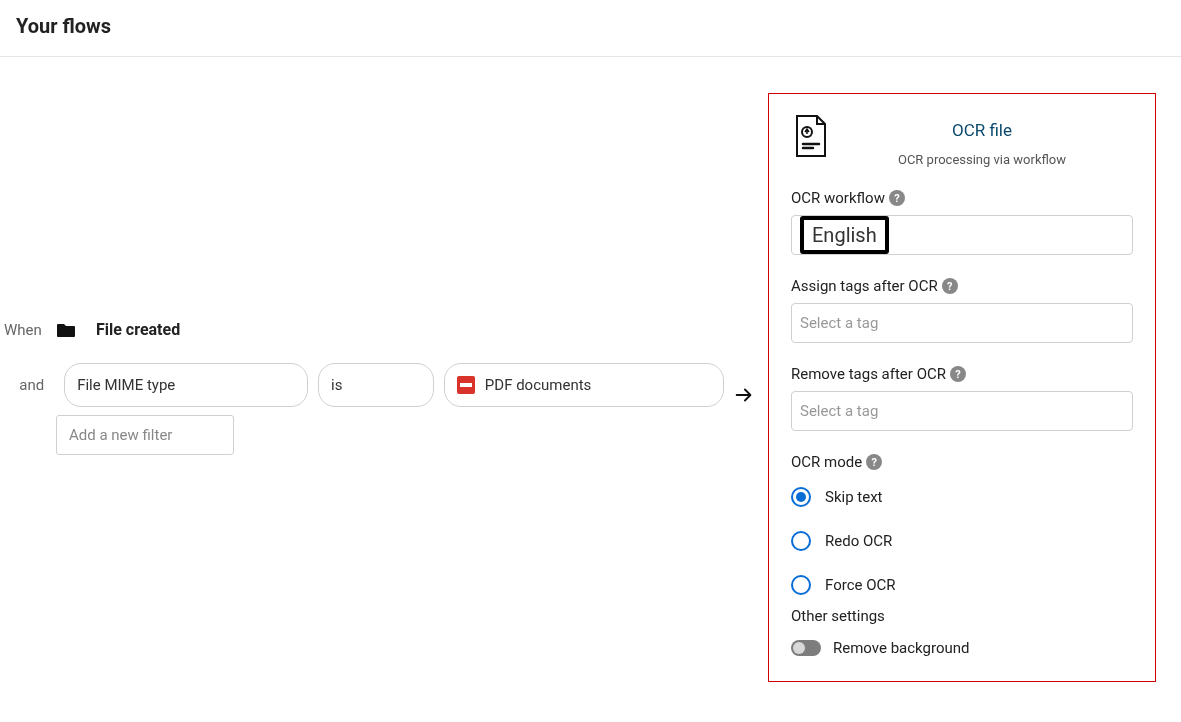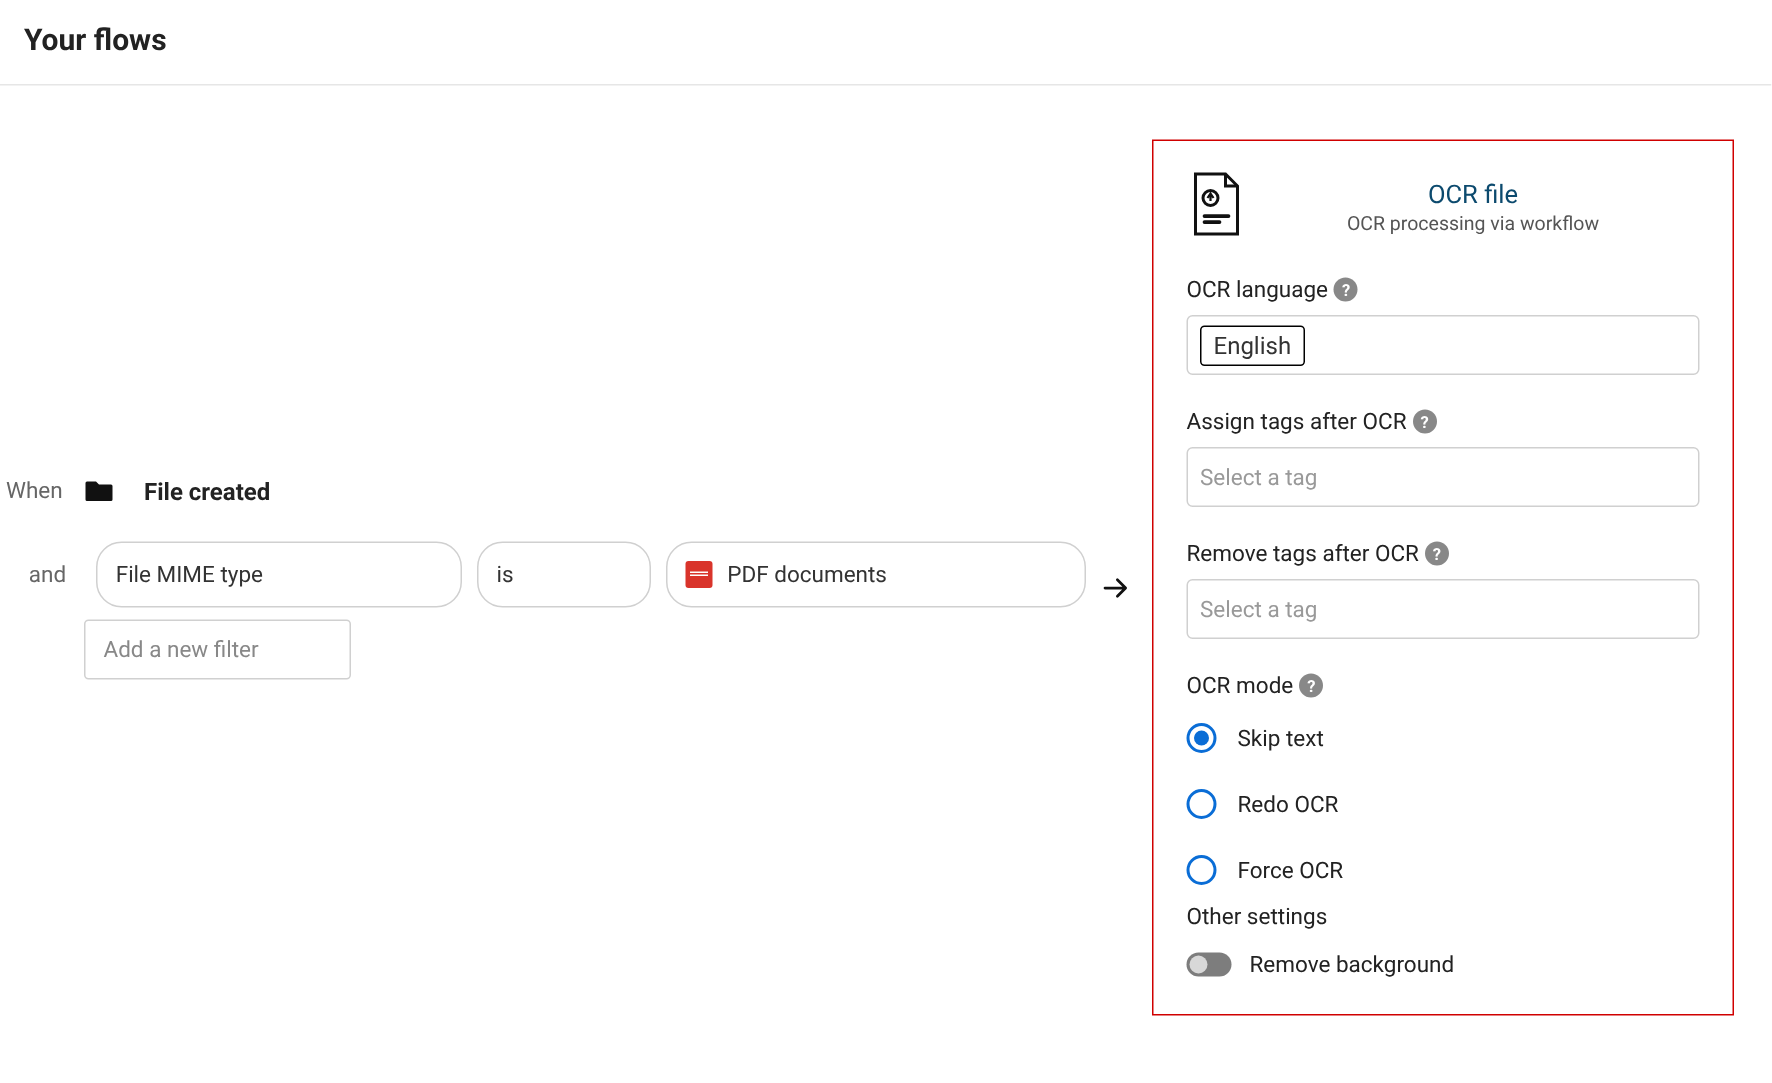--- a/index.html
+++ b/index.html
@@ -118,21 +118,21 @@
     display:flex;
     align-items: flex-start;
   }
   .doc-icon { flex: 0 0 auto; }
   .panel-title-wrap {
     flex: 1;
     text-align: center;
     padding-top: 6px;
   }
   .panel-title { font-size: 17px; color: #0c4a6e; }
-  .panel-sub { font-size: 13px; color: #555; margin-top: 2px; }
+  .panel-sub { font-size: 13px; color: #555; margin-top: 12px; }
   .field-label {
     font-size: 15px;
     color: #222;
     margin-top: 22px;
     display:flex;
     align-items:center;
     gap: 4px;
   }
   .help-icon {
     width: 16px; height: 16px;
@@ -152,24 +152,24 @@
     border-radius: 4px;
     height: 40px;
     display:flex;
     align-items:center;
     padding: 0 8px;
     font-size: 15px;
     color: #333;
     width: 100%;
   }
   .tag-chip {
-    border: 1px solid #000000;
+    border: 4px solid #000000;
     border-radius: 3px;
     padding: 3px 8px;
-    font-size: 16px;
+    font-size: 20px;
     background: #fff;
   }
   .placeholder-text { color: #999; }
   .radio-row {
     display:flex;
     align-items:center;
     gap: 14px;
     margin-top: 16px;
     font-size: 15px;
   }
@@ -277,21 +277,21 @@
           <path d="M12 30h16M12 34h10" stroke="#111" stroke-width="2.5" stroke-linecap="round"></path>
         </svg>
       </span>
       <div class="panel-title-wrap">
         <div class="panel-title">OCR file</div>
         <div class="panel-sub">OCR processing via workflow</div>
       </div>
     </div>
 
     <div class="field-label">
-      <span>OCR language</span>
+      <span>OCR workflow</span>
       <span class="help-icon">?</span>
     </div>
     <div class="select-box">
       <span class="tag-chip">English</span>
     </div>
 
     <div class="field-label">
       <span>Assign tags after OCR</span>
       <span class="help-icon">?</span>
     </div>

